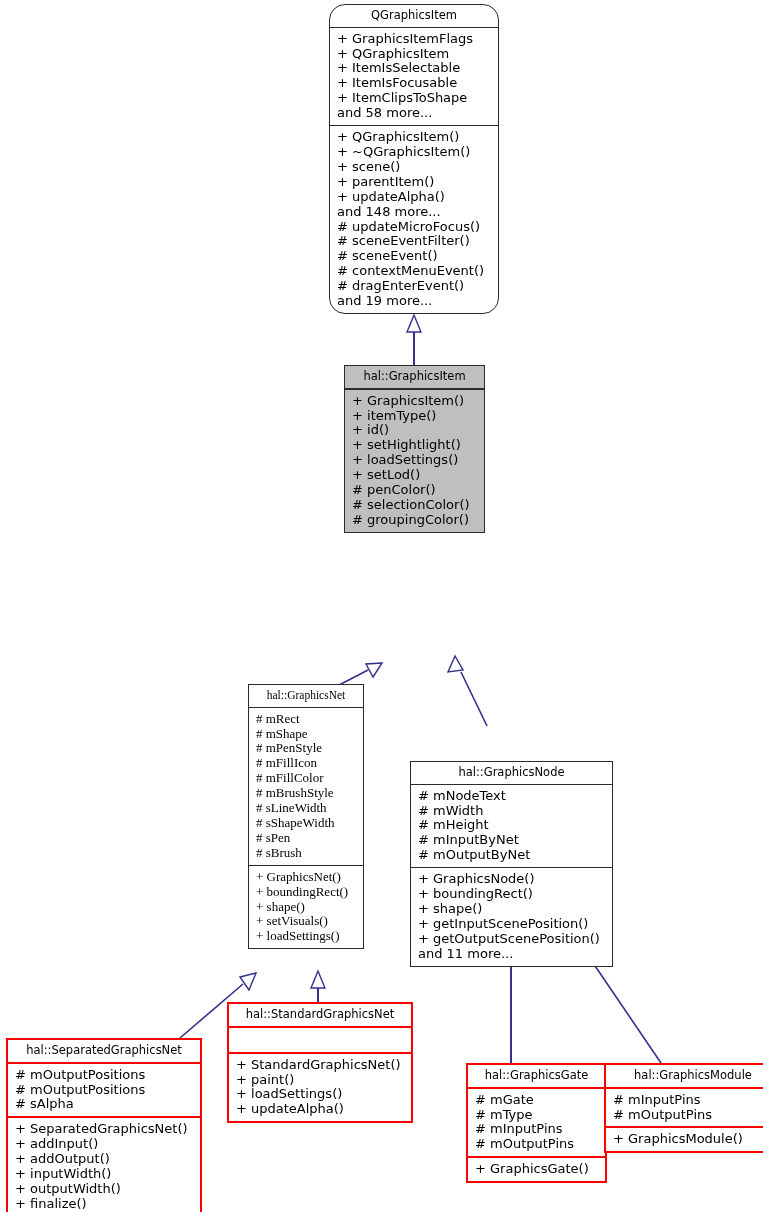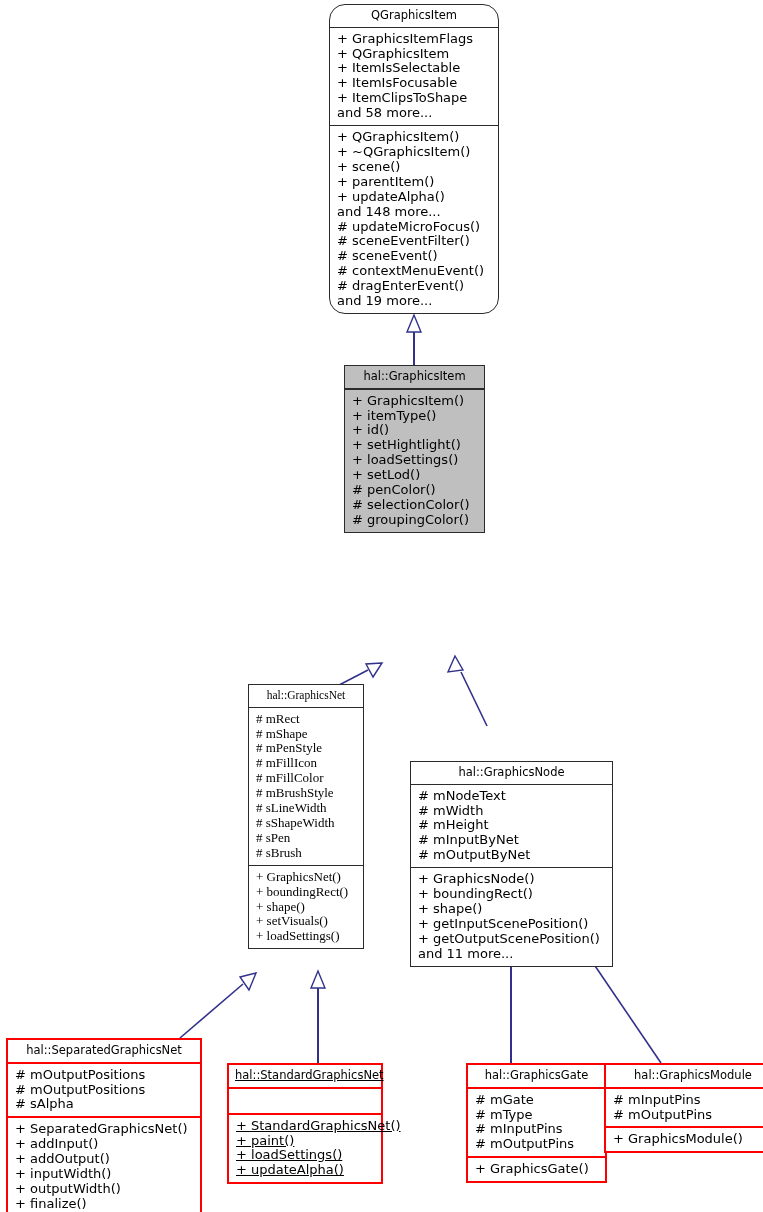--- a/index.html
+++ b/index.html
@@ -225,21 +225,21 @@
       <div class="uml-row">+ SeparatedGraphicsNet()</div>
       <div class="uml-row">+ addInput()</div>
       <div class="uml-row">+ addOutput()</div>
       <div class="uml-row">+ inputWidth()</div>
       <div class="uml-row">+ outputWidth()</div>
       <div class="uml-row">+ finalize()</div>
       <div class="uml-row">+ updateAlpha()</div>
     </div>
   </div>
 
-  <div class="uml-class red" style="left:227px; top:1063px; width:156px;text-decoration:underline;">
+  <div class="uml-class red" style="left:227px; top:1002px; width:186px;">
     <div class="uml-title">hal::StandardGraphicsNet</div>
     <div class="uml-sep"></div>
     <div class="uml-compartment empty"></div>
     <div class="uml-sep"></div>
     <div class="uml-compartment">
       <div class="uml-row">+ StandardGraphicsNet()</div>
       <div class="uml-row">+ paint()</div>
       <div class="uml-row">+ loadSettings()</div>
       <div class="uml-row">+ updateAlpha()</div>
     </div>

